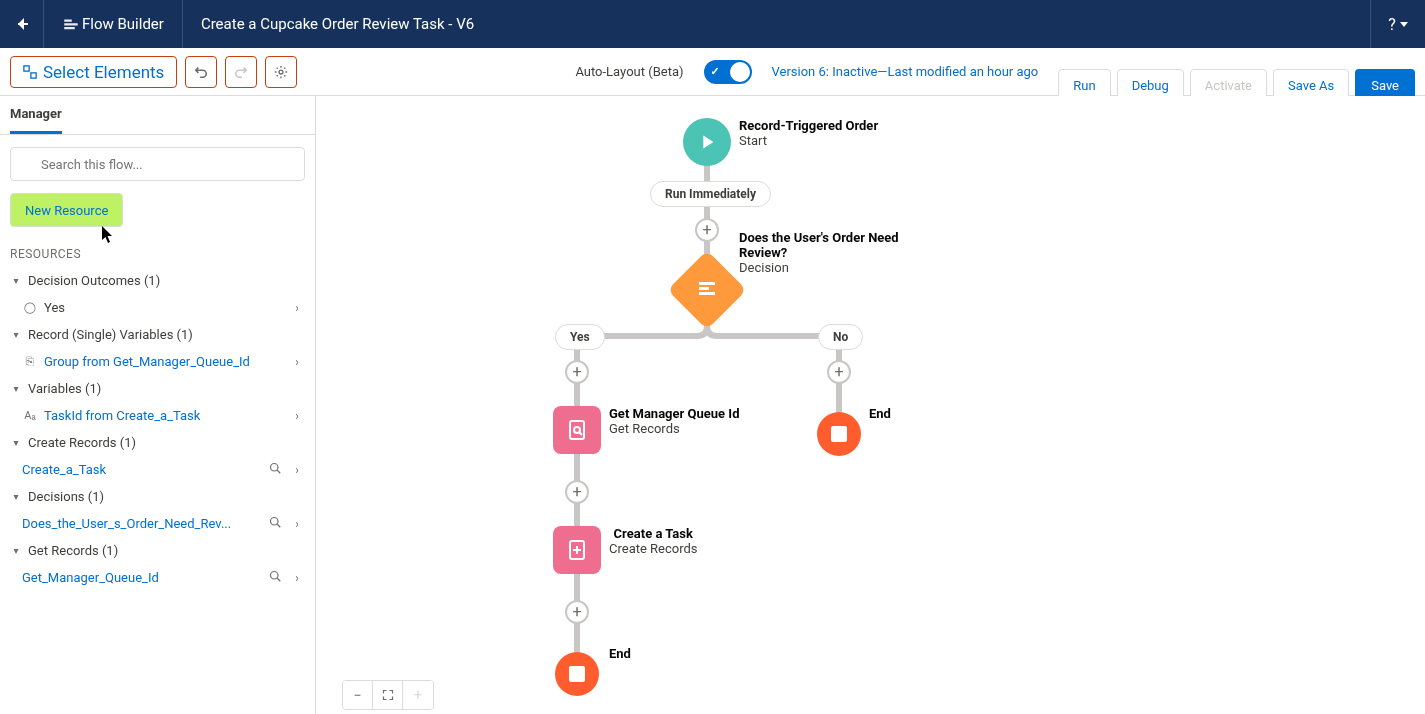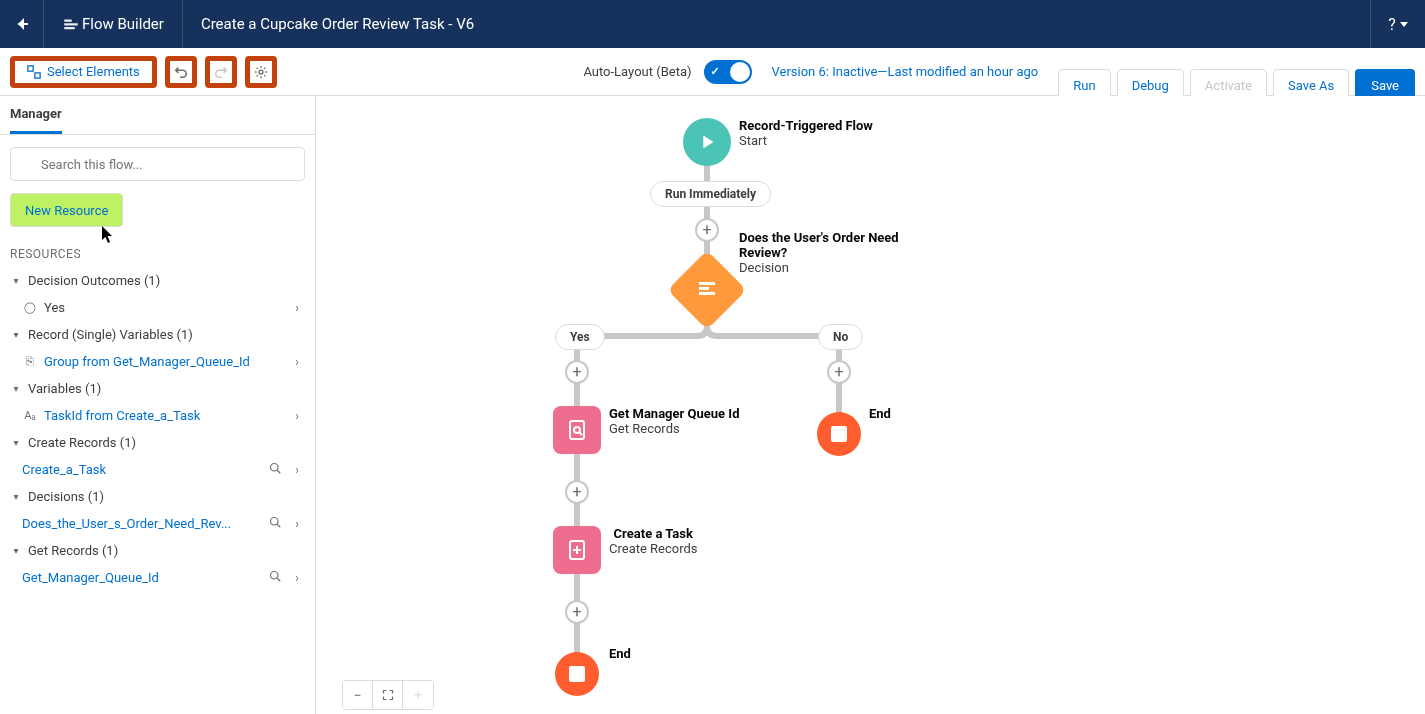--- a/index.html
+++ b/index.html
@@ -8,25 +8,25 @@
   
   .header { background: #16325c; color: #fff; height: 48px; display: flex; align-items: center; }
   .back-btn { width: 44px; height: 48px; display: flex; align-items: center; justify-content: center; border-right: 1px solid rgba(255,255,255,0.15); cursor: pointer; }
   .brand { display: flex; align-items: center; gap: 2px; padding: 0 18px; font-size: 15px; border-right: 1px solid rgba(255,255,255,0.15); height: 48px; }
   .flow-title { padding: 0 18px; font-size: 15px; }
   .header-spacer { flex: 1; }
   .help-btn { width: 55px; height: 48px; display: flex; align-items: center; justify-content: center; border-left: 1px solid rgba(255,255,255,0.15); font-size: 16px; cursor: pointer; gap:4px;}
 
   
   .toolbar { height: 48px; border-bottom: 1px solid #dddbda; display: flex; align-items: center; padding: 0 10px; gap: 8px; }
-  .tbtn { height: 32px; border: 5px solid #c2410c; border-radius: 4px; background: #fff; display: flex; align-items: center; justify-content: center; cursor: pointer; font-size: 13px; color: #0070d2; padding: 0 12px; gap:6px;text-align:center; }
+  .tbtn { height: 32px; border: 1px solid #c2410c; border-radius: 4px; background: #fff; display: flex; align-items: center; justify-content: center; cursor: pointer; font-size: 17px; color: #0070d2; padding: 0 12px; gap:6px;text-align:center; }
   .tbtn.icon-only { width: 32px; padding: 0; color: #706e6b; }
   .tbtn.disabled { color: #c9c7c5; cursor: default; }
   .toolbar-spacer { flex: 1; }
-  .auto-layout-label { font-size: 13px; color: #3e3e3c; margin-right: 4px; }
+  .auto-layout-label { font-size: 13px; color: #3e3e3c; margin-right: 12px; }
   .toggle { width: 48px; height: 24px; background: #0070d2; border-radius: 12px; position: relative; display: flex; align-items: center; cursor: pointer; margin-right:12px;}
   .toggle .check { color:#fff; font-size:11px; margin-left:7px; font-weight:bold;}
   .toggle .knob { width: 20px; height: 20px; background: #fff; border-radius: 50%; position: absolute; right: 2px; top: 2px; }
   .version-status { color: #0070d2; font-size: 13px; margin-right: 12px; }
   .btn-outline { height: 32px; border: 1px solid #dddbda; border-radius: 4px; background: #fff; color: #0070d2; font-size: 13px; padding: 0 14px; cursor: pointer; }
   .btn-outline.disabled { color: #c9c7c5; }
   .btn-primary { height: 32px; border: none; border-radius: 4px; background: #0070d2; color: #fff; font-size: 13px; padding: 0 16px; cursor: pointer; }
   .action-group { display:flex; align-items:center; gap:6px;margin-top:27px; }
 
   
@@ -273,21 +273,21 @@
         <line x1="523" y1="310" x2="523" y2="316"></line>
       </g>
     </svg>
 
     <div class="start-circle" style="left:367px; top:22px;">
       <svg width="22" height="22" viewBox="0 0 24 24">
           <path d="M8 5v14l11-7z"></path>
         </svg>
     </div>
     <div class="node-label" style="left:423px; top:22px;">
-      <div class="title">Record-Triggered Flow</div>
+      <div class="title">Record-Triggered Order</div>
       <div class="sub">Start</div>
     </div>
 
     <div class="pill" style="left:334px; top:85px;">Run Immediately</div>
 
     <div class="plus-circle" style="left:379px; top:122px;">+</div>
 
     <div class="decision-diamond" style="left:363px; top:166px;">
       <div class="inner">
         <svg width="24" height="24" viewBox="0 0 24 24">

